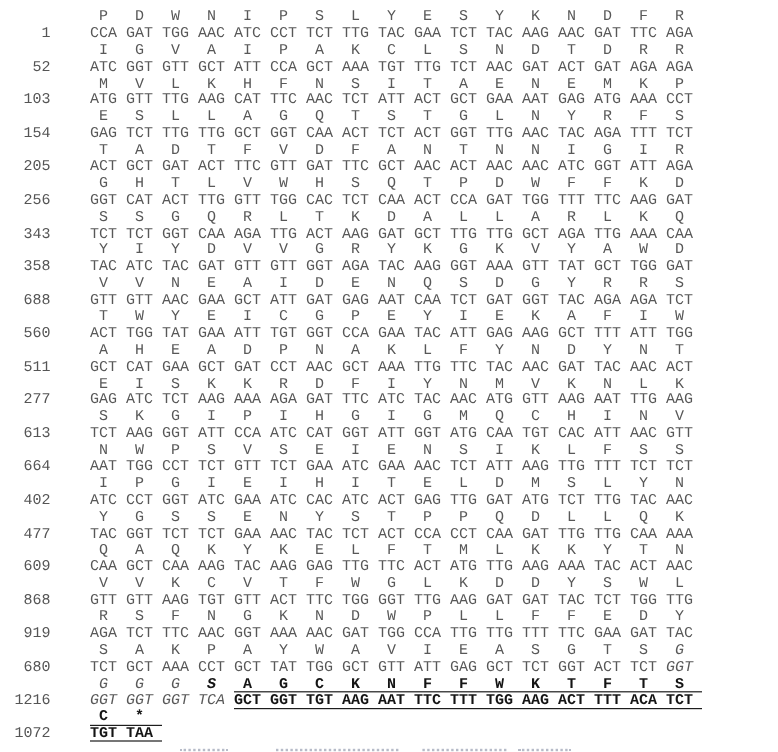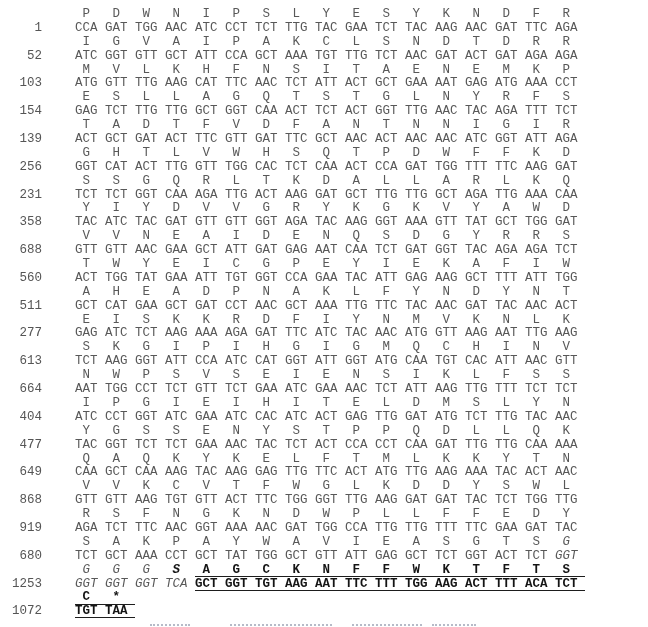--- a/index.html
+++ b/index.html
@@ -246,21 +246,21 @@
           <span class="cell s-n"><span class="txt">T</span></span>
           <span class="cell s-n"><span class="txt">N</span></span>
           <span class="cell s-n"><span class="txt">N</span></span>
           <span class="cell s-n"><span class="txt">I</span></span>
           <span class="cell s-n"><span class="txt">G</span></span>
           <span class="cell s-n"><span class="txt">I</span></span>
           <span class="cell s-n"><span class="txt">R</span></span>
         </span>
       </div>
       <div class="line dna">
-        <span class="num">139</span>
+        <span class="num">205</span>
         <span class="cells">
           <span class="cell s-n"><span class="txt">ACT</span></span>
           <span class="cell s-n"><span class="txt">GCT</span></span>
           <span class="cell s-n"><span class="txt">GAT</span></span>
           <span class="cell s-n"><span class="txt">ACT</span></span>
           <span class="cell s-n"><span class="txt">TTC</span></span>
           <span class="cell s-n"><span class="txt">GTT</span></span>
           <span class="cell s-n"><span class="txt">GAT</span></span>
           <span class="cell s-n"><span class="txt">TTC</span></span>
           <span class="cell s-n"><span class="txt">GCT</span></span>
@@ -334,21 +334,21 @@
           <span class="cell s-n"><span class="txt">L</span></span>
           <span class="cell s-n"><span class="txt">L</span></span>
           <span class="cell s-n"><span class="txt">A</span></span>
           <span class="cell s-n"><span class="txt">R</span></span>
           <span class="cell s-n"><span class="txt">L</span></span>
           <span class="cell s-n"><span class="txt">K</span></span>
           <span class="cell s-n"><span class="txt">Q</span></span>
         </span>
       </div>
       <div class="line dna">
-        <span class="num">231</span>
+        <span class="num">343</span>
         <span class="cells">
           <span class="cell s-n"><span class="txt">TCT</span></span>
           <span class="cell s-n"><span class="txt">TCT</span></span>
           <span class="cell s-n"><span class="txt">GGT</span></span>
           <span class="cell s-n"><span class="txt">CAA</span></span>
           <span class="cell s-n"><span class="txt">AGA</span></span>
           <span class="cell s-n"><span class="txt">TTG</span></span>
           <span class="cell s-n"><span class="txt">ACT</span></span>
           <span class="cell s-n"><span class="txt">AAG</span></span>
           <span class="cell s-n"><span class="txt">GAT</span></span>
@@ -686,21 +686,21 @@
           <span class="cell s-n"><span class="txt">L</span></span>
           <span class="cell s-n"><span class="txt">D</span></span>
           <span class="cell s-n"><span class="txt">M</span></span>
           <span class="cell s-n"><span class="txt">S</span></span>
           <span class="cell s-n"><span class="txt">L</span></span>
           <span class="cell s-n"><span class="txt">Y</span></span>
           <span class="cell s-n"><span class="txt">N</span></span>
         </span>
       </div>
       <div class="line dna">
-        <span class="num">404</span>
+        <span class="num">402</span>
         <span class="cells">
           <span class="cell s-n"><span class="txt">ATC</span></span>
           <span class="cell s-n"><span class="txt">CCT</span></span>
           <span class="cell s-n"><span class="txt">GGT</span></span>
           <span class="cell s-n"><span class="txt">ATC</span></span>
           <span class="cell s-n"><span class="txt">GAA</span></span>
           <span class="cell s-n"><span class="txt">ATC</span></span>
           <span class="cell s-n"><span class="txt">CAC</span></span>
           <span class="cell s-n"><span class="txt">ATC</span></span>
           <span class="cell s-n"><span class="txt">ACT</span></span>
@@ -774,21 +774,21 @@
           <span class="cell s-n"><span class="txt">M</span></span>
           <span class="cell s-n"><span class="txt">L</span></span>
           <span class="cell s-n"><span class="txt">K</span></span>
           <span class="cell s-n"><span class="txt">K</span></span>
           <span class="cell s-n"><span class="txt">Y</span></span>
           <span class="cell s-n"><span class="txt">T</span></span>
           <span class="cell s-n"><span class="txt">N</span></span>
         </span>
       </div>
       <div class="line dna">
-        <span class="num">649</span>
+        <span class="num">609</span>
         <span class="cells">
           <span class="cell s-n"><span class="txt">CAA</span></span>
           <span class="cell s-n"><span class="txt">GCT</span></span>
           <span class="cell s-n"><span class="txt">CAA</span></span>
           <span class="cell s-n"><span class="txt">AAG</span></span>
           <span class="cell s-n"><span class="txt">TAC</span></span>
           <span class="cell s-n"><span class="txt">AAG</span></span>
           <span class="cell s-n"><span class="txt">GAG</span></span>
           <span class="cell s-n"><span class="txt">TTG</span></span>
           <span class="cell s-n"><span class="txt">TTC</span></span>
@@ -950,21 +950,21 @@
           <span class="cell s-bu"><span class="txt">F</span></span>
           <span class="cell s-bu"><span class="txt">W</span></span>
           <span class="cell s-bu"><span class="txt">K</span></span>
           <span class="cell s-bu"><span class="txt">T</span></span>
           <span class="cell s-bu"><span class="txt">F</span></span>
           <span class="cell s-bu"><span class="txt">T</span></span>
           <span class="cell s-bu"><span class="txt">S</span></span>
         </span>
       </div>
       <div class="line dna">
-        <span class="num">1253</span>
+        <span class="num">1216</span>
         <span class="cells">
           <span class="cell s-i"><span class="txt">GGT</span></span>
           <span class="cell s-i"><span class="txt">GGT</span></span>
           <span class="cell s-i"><span class="txt">GGT</span></span>
           <span class="cell s-i"><span class="txt">TCA</span></span>
           <span class="cell s-bu"><span class="txt">GCT</span></span>
           <span class="cell s-bu"><span class="txt">GGT</span></span>
           <span class="cell s-bu"><span class="txt">TGT</span></span>
           <span class="cell s-bu"><span class="txt">AAG</span></span>
           <span class="cell s-bu"><span class="txt">AAT</span></span>

